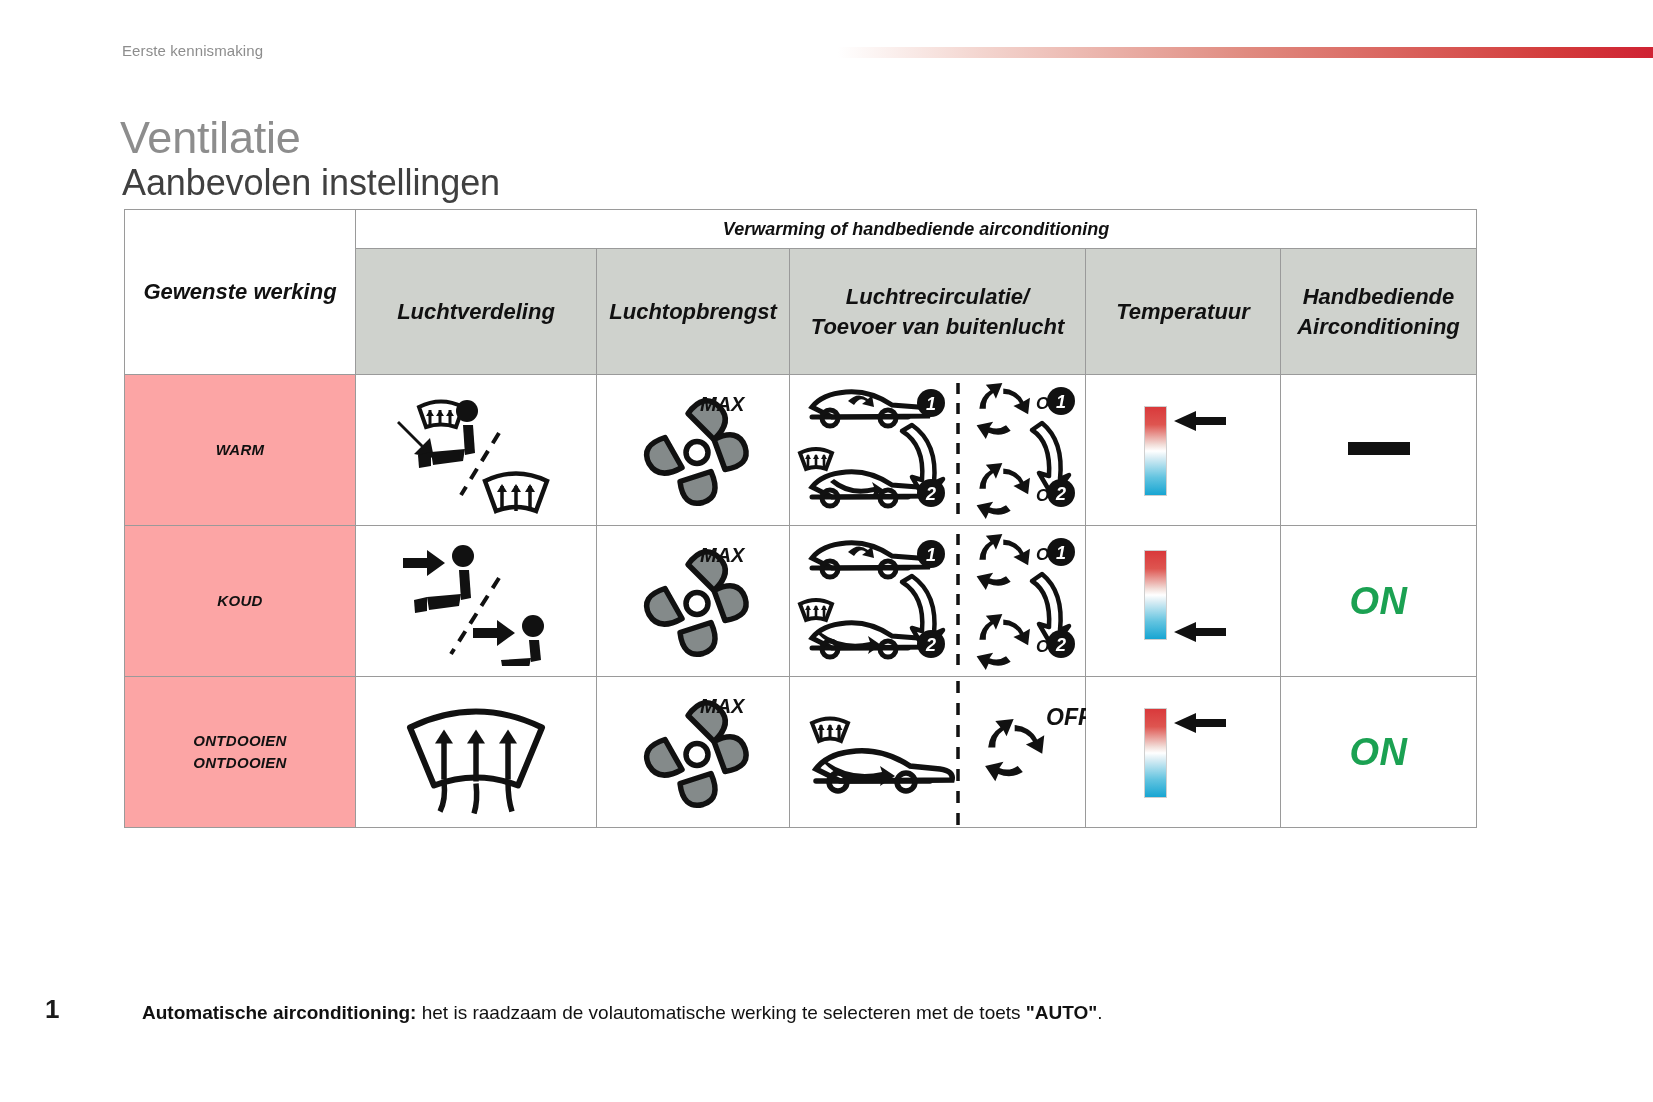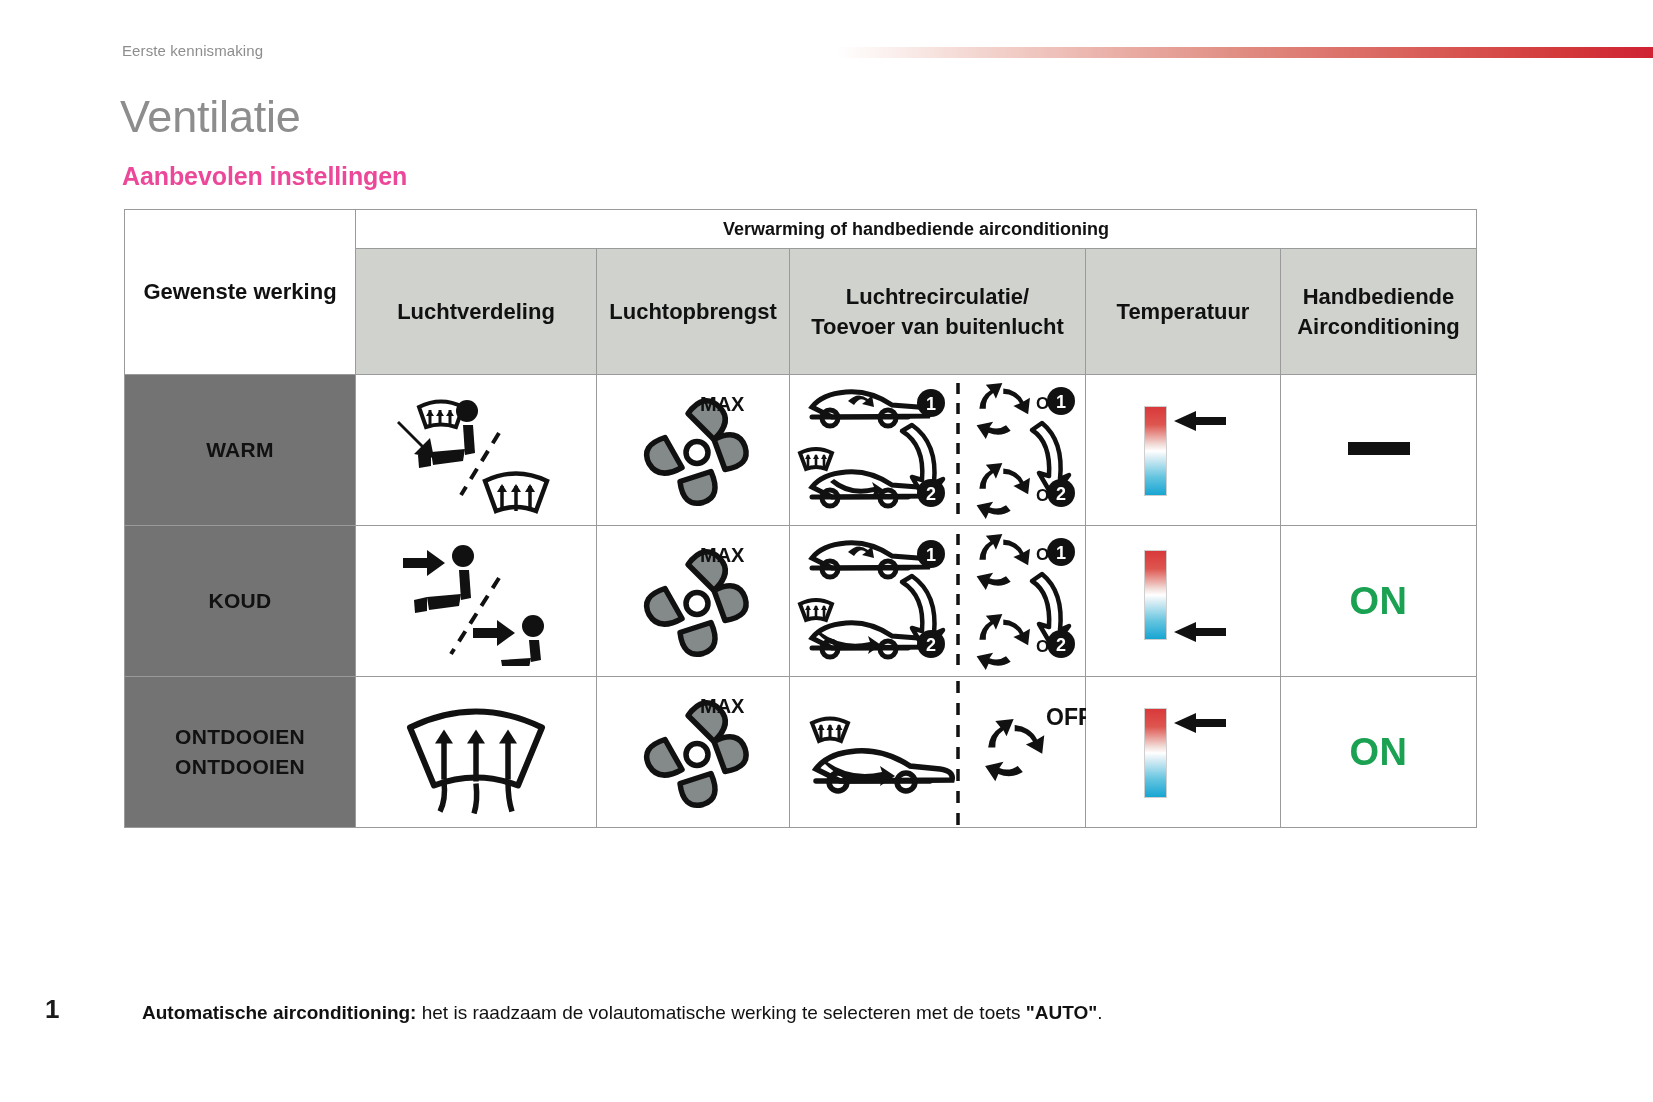--- a/index.html
+++ b/index.html
@@ -19,54 +19,55 @@
     width:815px;height:11px;
     background:linear-gradient(to right,#ffffff 0%,#f3d4ce 18%,#e08b80 50%,#d33b3b 88%,#cf2233 100%);
   }
 
   
   .breadcrumb{
     position:absolute;left:122px;top:42px;
     font-size:15px;color:#8d8d8d;font-weight:400;letter-spacing:.1px;
   }
   .page-title{
-    position:absolute;left:120px;top:91px;
+    position:absolute;left:120px;top:112px;
     font-size:45px;color:#8d8d8d;font-weight:400;letter-spacing:-.2px;
   }
   .page-subtitle{
     position:absolute;left:122px;top:162px;
-    font-size:25px;color:#ec4899;font-weight:bold;letter-spacing:-.1px;
+    font-size:36px;color:#404040;font-weight:normal;letter-spacing:-.1px;
   }
 
   
   .tbl-wrap{
     position:absolute;left:124px;top:209px;
     width:1352px;height:612px;
   }
   table.grid{
     border-collapse:collapse;
     width:1352px;height:612px;
     table-layout:fixed;
   }
   table.grid td{
     border:1px solid #9a9a9a;
     padding:0;
     vertical-align:middle;
     text-align:center;
     position:relative;
+    font-style:italic;
   }
   .hdr-grey{background:#cfd2cd;}
   .hdr-white{background:#ffffff;}
   .hdr-txt{
     font-size:22px;font-weight:bold;color:#111;line-height:1.35;
   }
   .hdr-txt.big{font-size:18px;}
   .rowlabel{
-    background:#737373;
-    font-size:21px;font-weight:bold;color:#111;line-height:1.45;
+    background:#fca5a5;
+    font-size:15px;font-weight:bold;color:#111;line-height:1.45;
     letter-spacing:.3px;
   }
   .cell-white{background:#ffffff;}
 
   
   col.c0{width:231px;}
   col.c1{width:241px;}
   col.c2{width:193px;}
   col.c3{width:296px;}
   col.c4{width:195px;}

